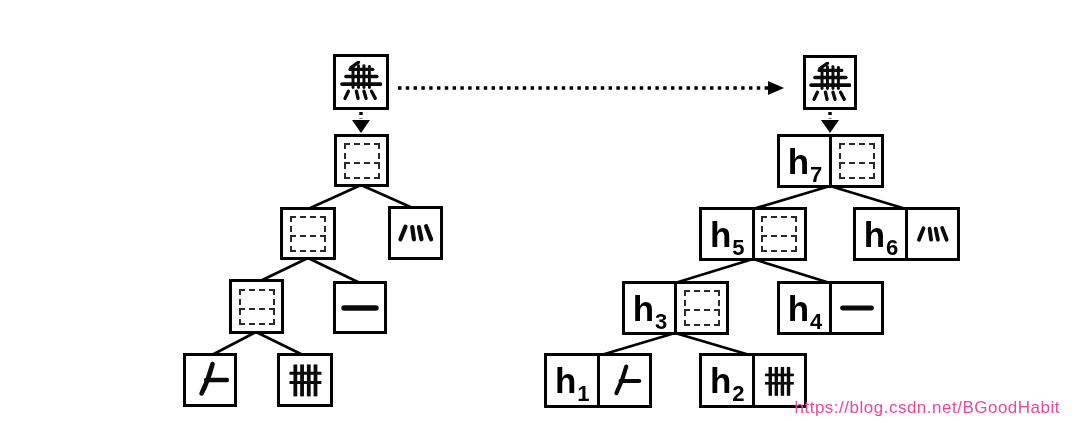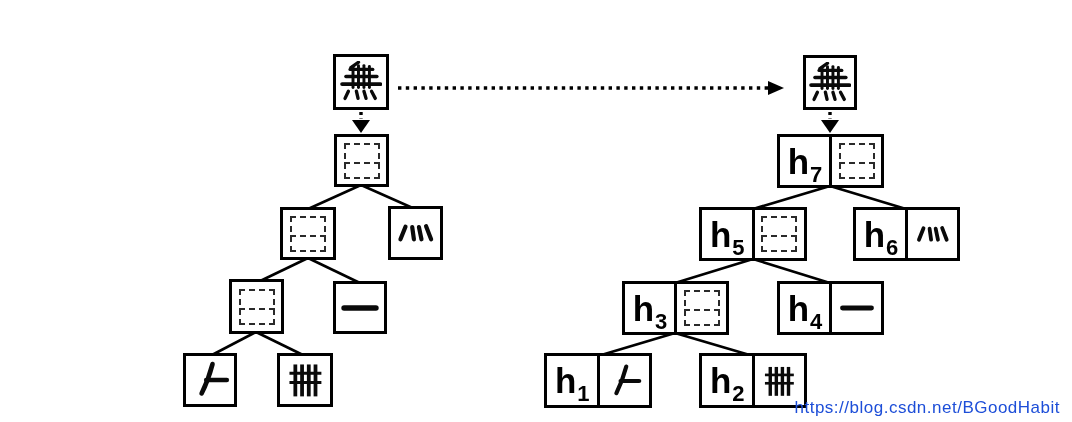--- a/index.html
+++ b/index.html
@@ -27,21 +27,21 @@
   }
   
   .hlab{
     font-weight:bold;font-size:35px;line-height:1;color:#000;
     display:inline-flex;align-items:baseline;letter-spacing:0;
   }
   .hsub{font-weight:bold;font-size:22px;position:relative;top:8px;left:1px;}
   
   .watermark{
     position:absolute;right:12px;bottom:4px;font-size:17px;letter-spacing:.5px;
-    color:#1d4ed8;user-select:none;
+    color:#ec4899;user-select:none;
   }
 </style>
 </head>
 <body>
 
 <div class="canvas">
 
   <svg width="0" height="0" style="position:absolute" aria-hidden="true">
     <defs>
       <symbol id="sym-wu" viewBox="0 0 100 100">

